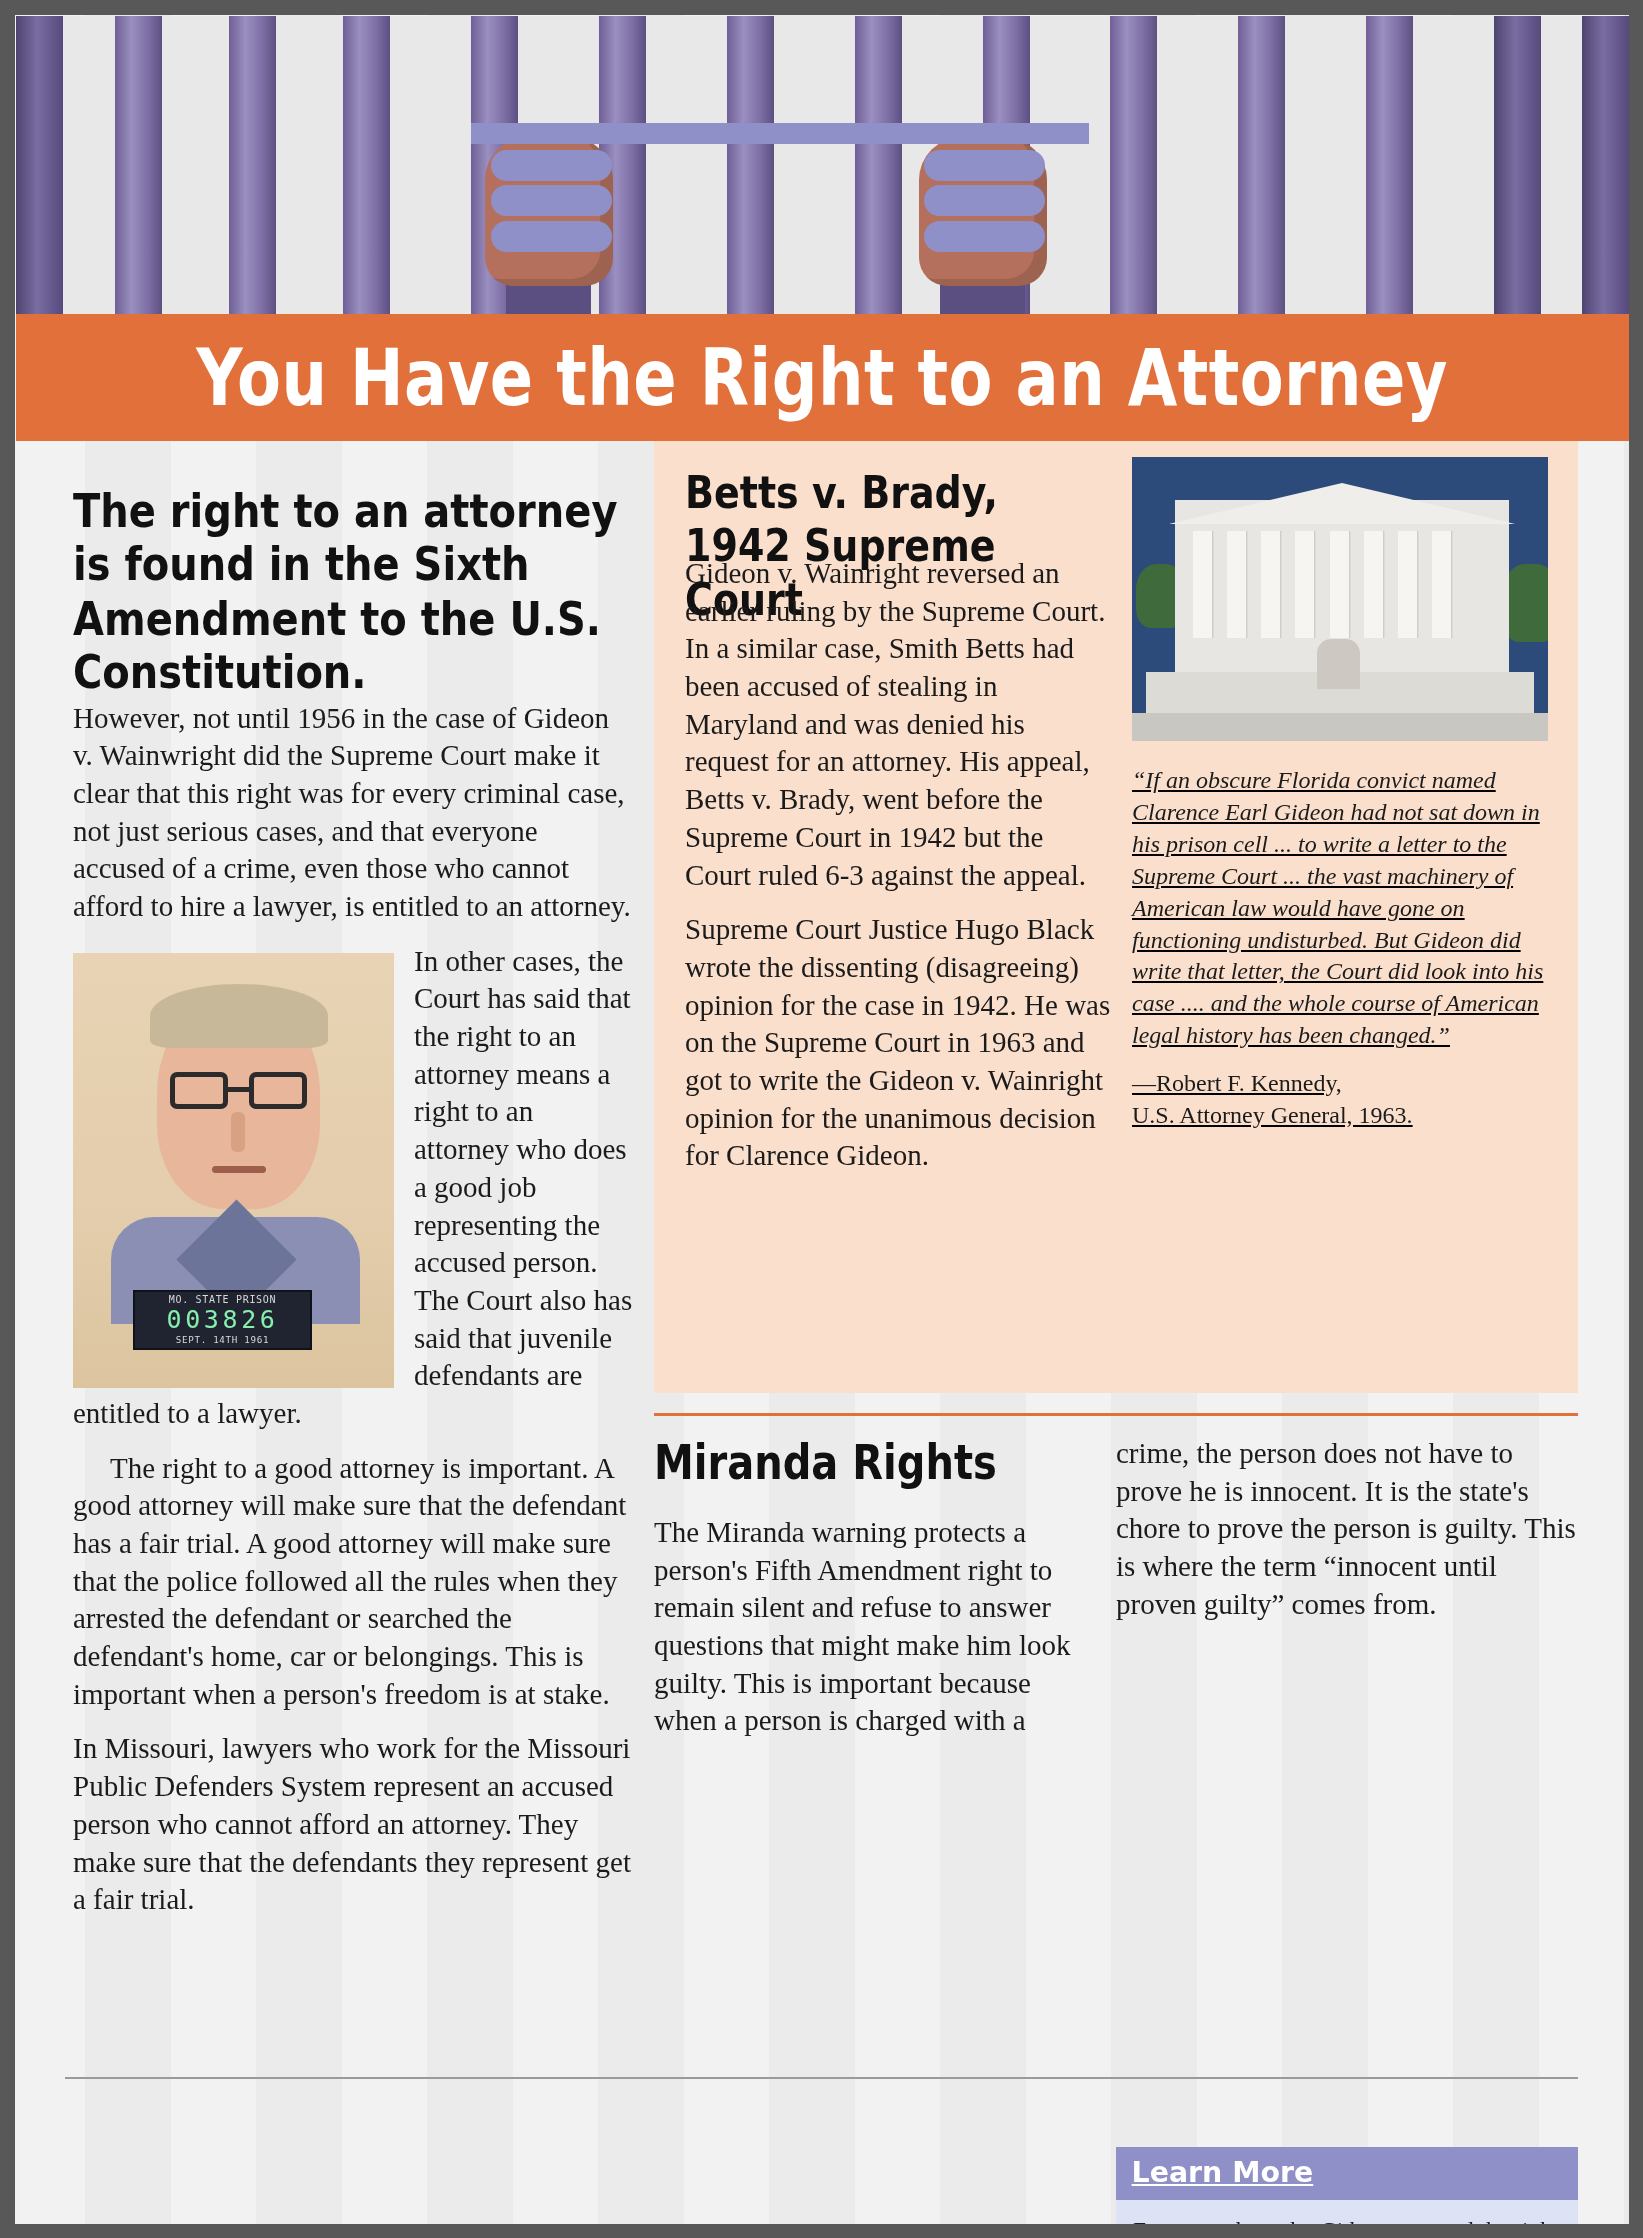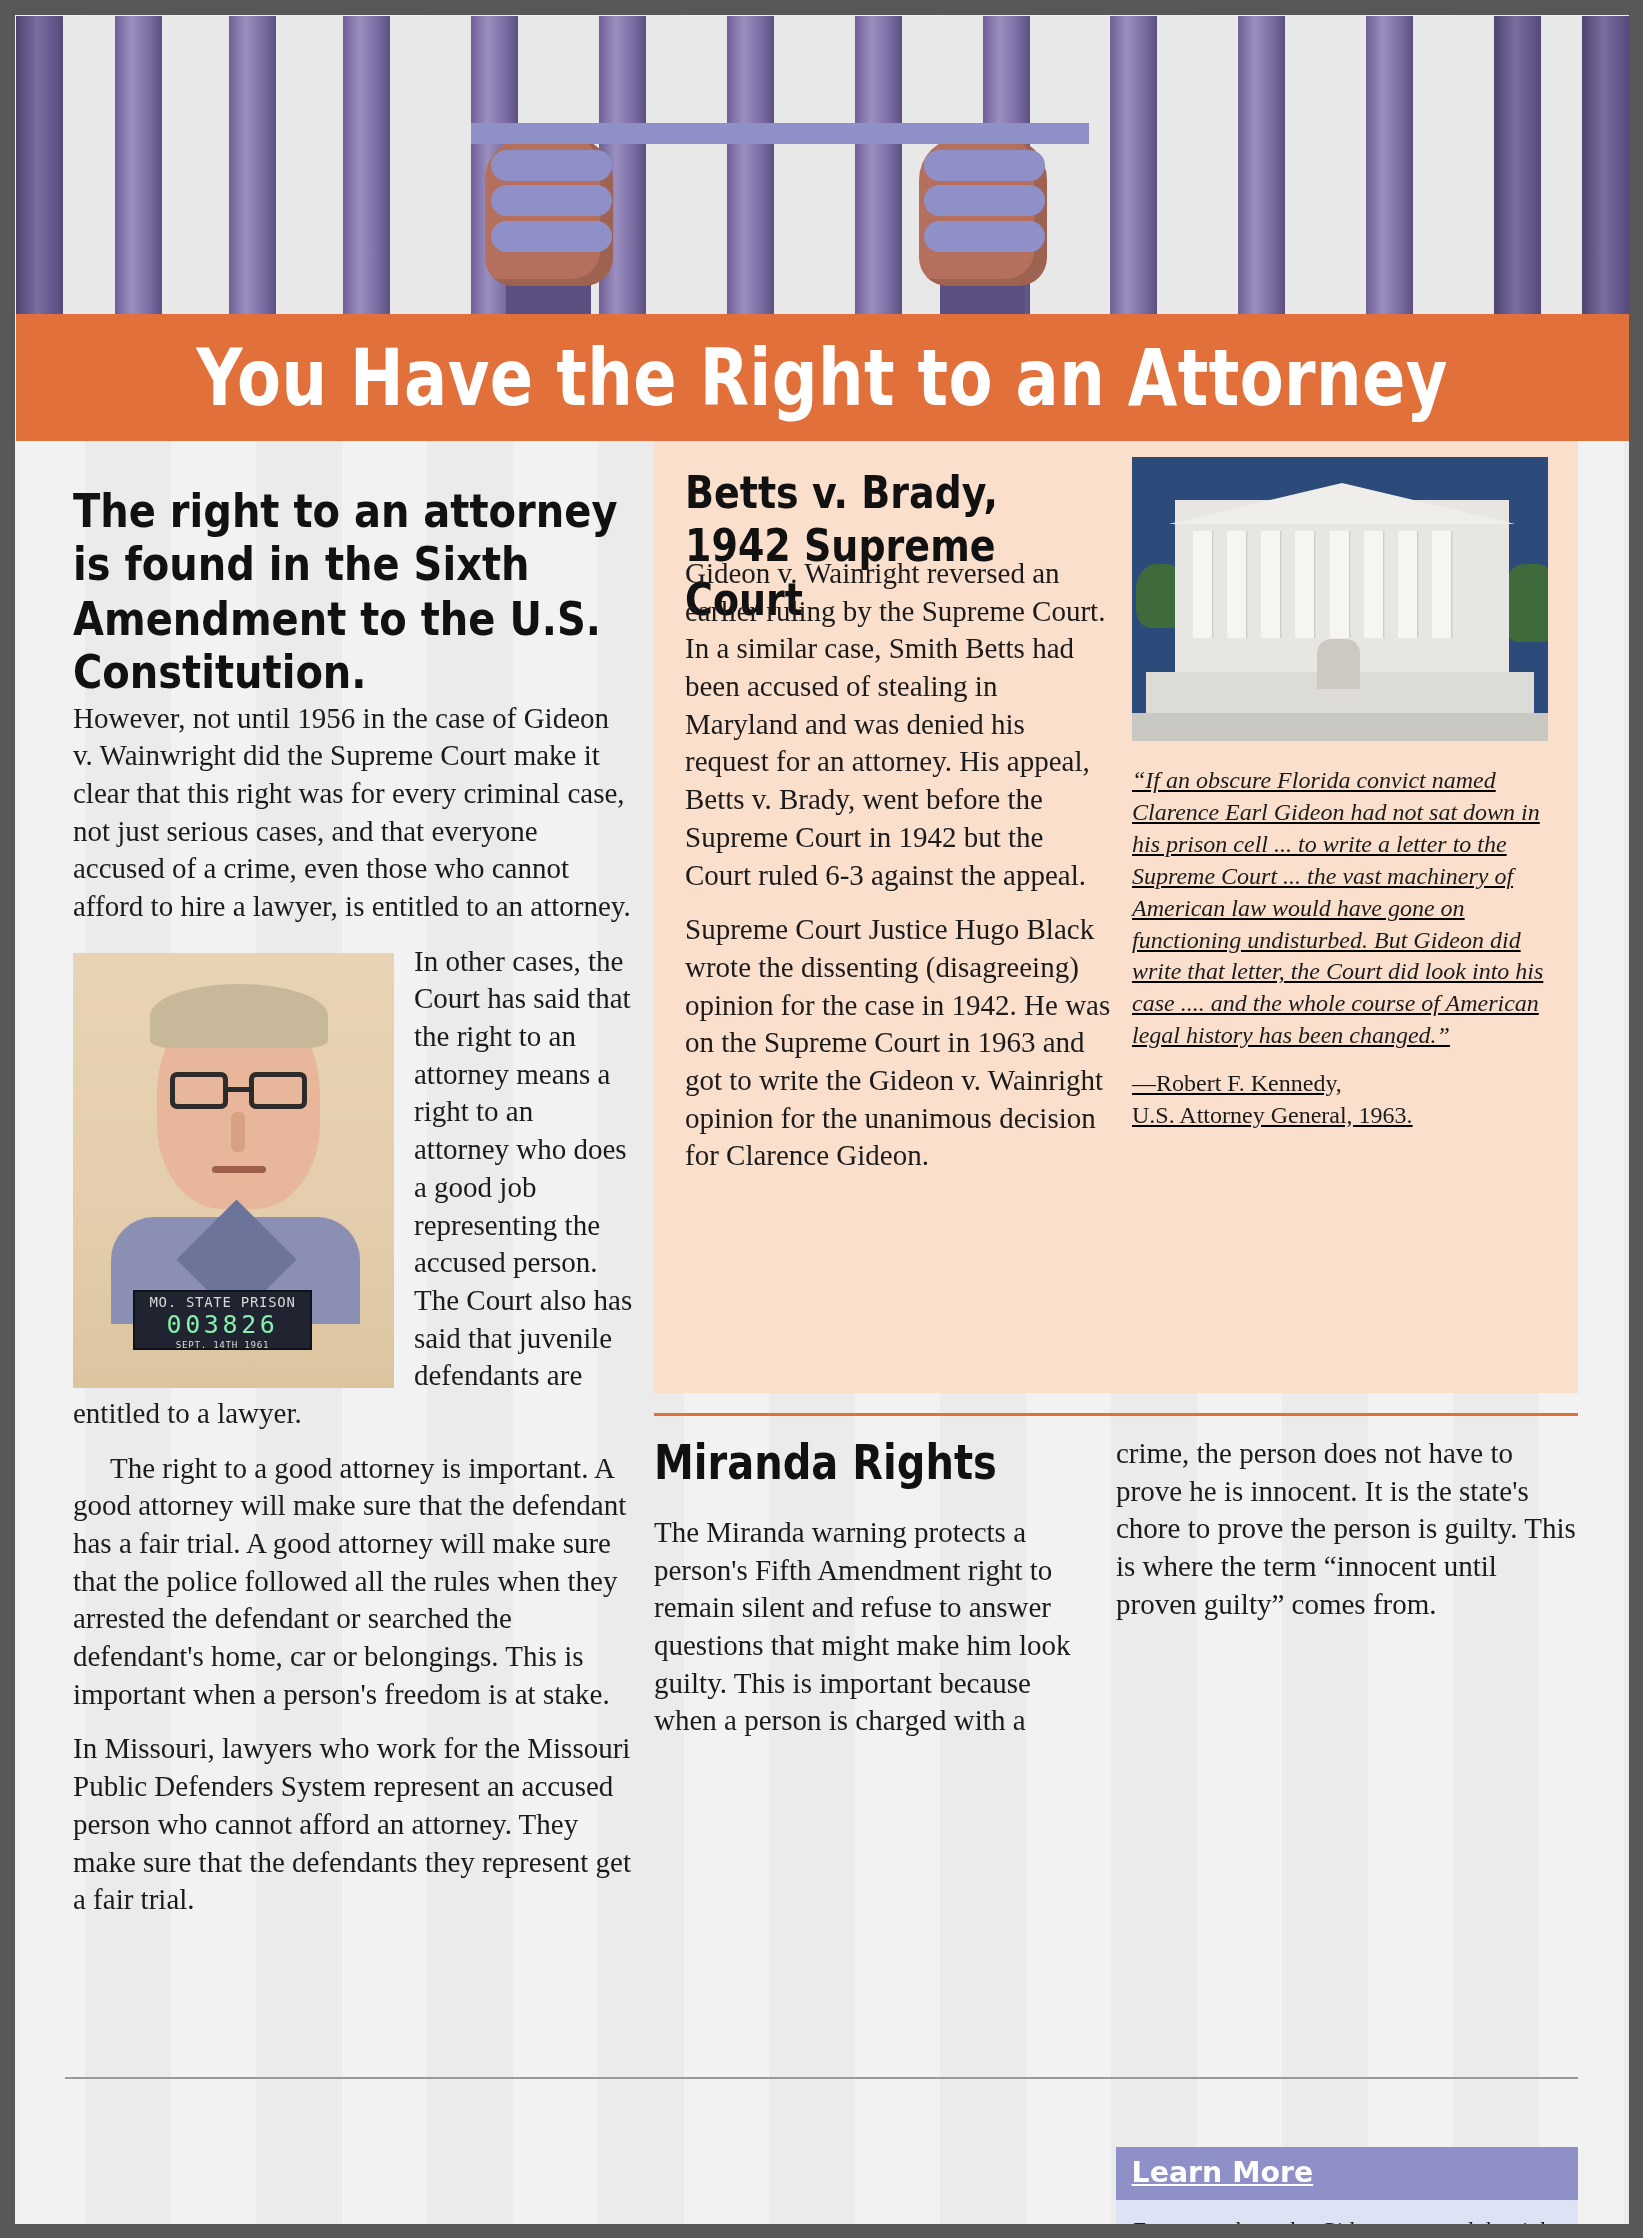--- a/index.html
+++ b/index.html
@@ -257,21 +257,21 @@
           <div style="position:absolute;left:176px;top:119px;width:58px;height:37px;border:5px solid #2b2b2b;border-radius:7.1px;"></div>
           <div style="position:absolute;left:155px;top:134px;width:21.3px;height:5px;background:#2b2b2b;"></div>
 
           <div style="position:absolute;left:158px;top:159px;width:14.2px;height:40px;background:#d8a184;border-radius:5.7px;"></div>
           <div style="position:absolute;left:139px;top:213px;width:54px;height:7.1px;background:#9d5e4c;border-radius:4.3px;"></div>
 
           <div style="position:absolute;left:38px;top:264px;width:249px;height:107px;background:#8b8fb4;border-radius:43px 43px 0 0;"></div>
           <div style="position:absolute;left:121px;top:264px;width:85px;height:85px;background:#6d7499;transform:rotate(45deg);"></div>
 
           <div style="position:absolute;left:60px;top:337px;width:179px;height:60px;background:#1f2430;border:2.8px solid #0f1219;">
-            <div style="color:#d9d9d9;font-family:'DejaVu Sans Mono',monospace;font-size:14px;text-align:center;margin-top:2.8px;letter-spacing:0.7px;">MO. STATE PRISON</div>
+            <div style="color:#d9d9d9;font-family:'DejaVu Sans Mono',monospace;font-size:10px;text-align:center;margin-top:2.8px;letter-spacing:0.7px;">MO. STATE PRISON</div>
             <div style="color:#86efac;font-family:'DejaVu Sans Mono',monospace;font-size:25px;text-align:center;letter-spacing:3.6px;">003826</div>
             <div style="color:#d9d9d9;font-family:'DejaVu Sans Mono',monospace;font-size:9.2px;text-align:center;letter-spacing:0.7px;">SEPT. 14TH 1961</div>
           </div>
         </div>
 
         <p class="body">In other cases, the Court has said that the right to an attorney means a right to an attorney who does a good job representing the accused person. The Court also has said that juvenile defendants are entitled to a lawyer.</p>
         <p class="body" style="text-indent:37px;">The right to a good attorney is important. A good attorney will make sure that the defendant has a fair trial. A good attorney will make sure that the police followed all the rules when they arrested the defendant or searched the defendant's home, car or belongings. This is important when a person's freedom is at stake.</p>
         <p class="body">In Missouri, lawyers who work for the Missouri Public Defenders System represent an accused person who cannot afford an attorney. They make sure that the defendants they represent get a fair trial.</p>
       </div>
     </div>

